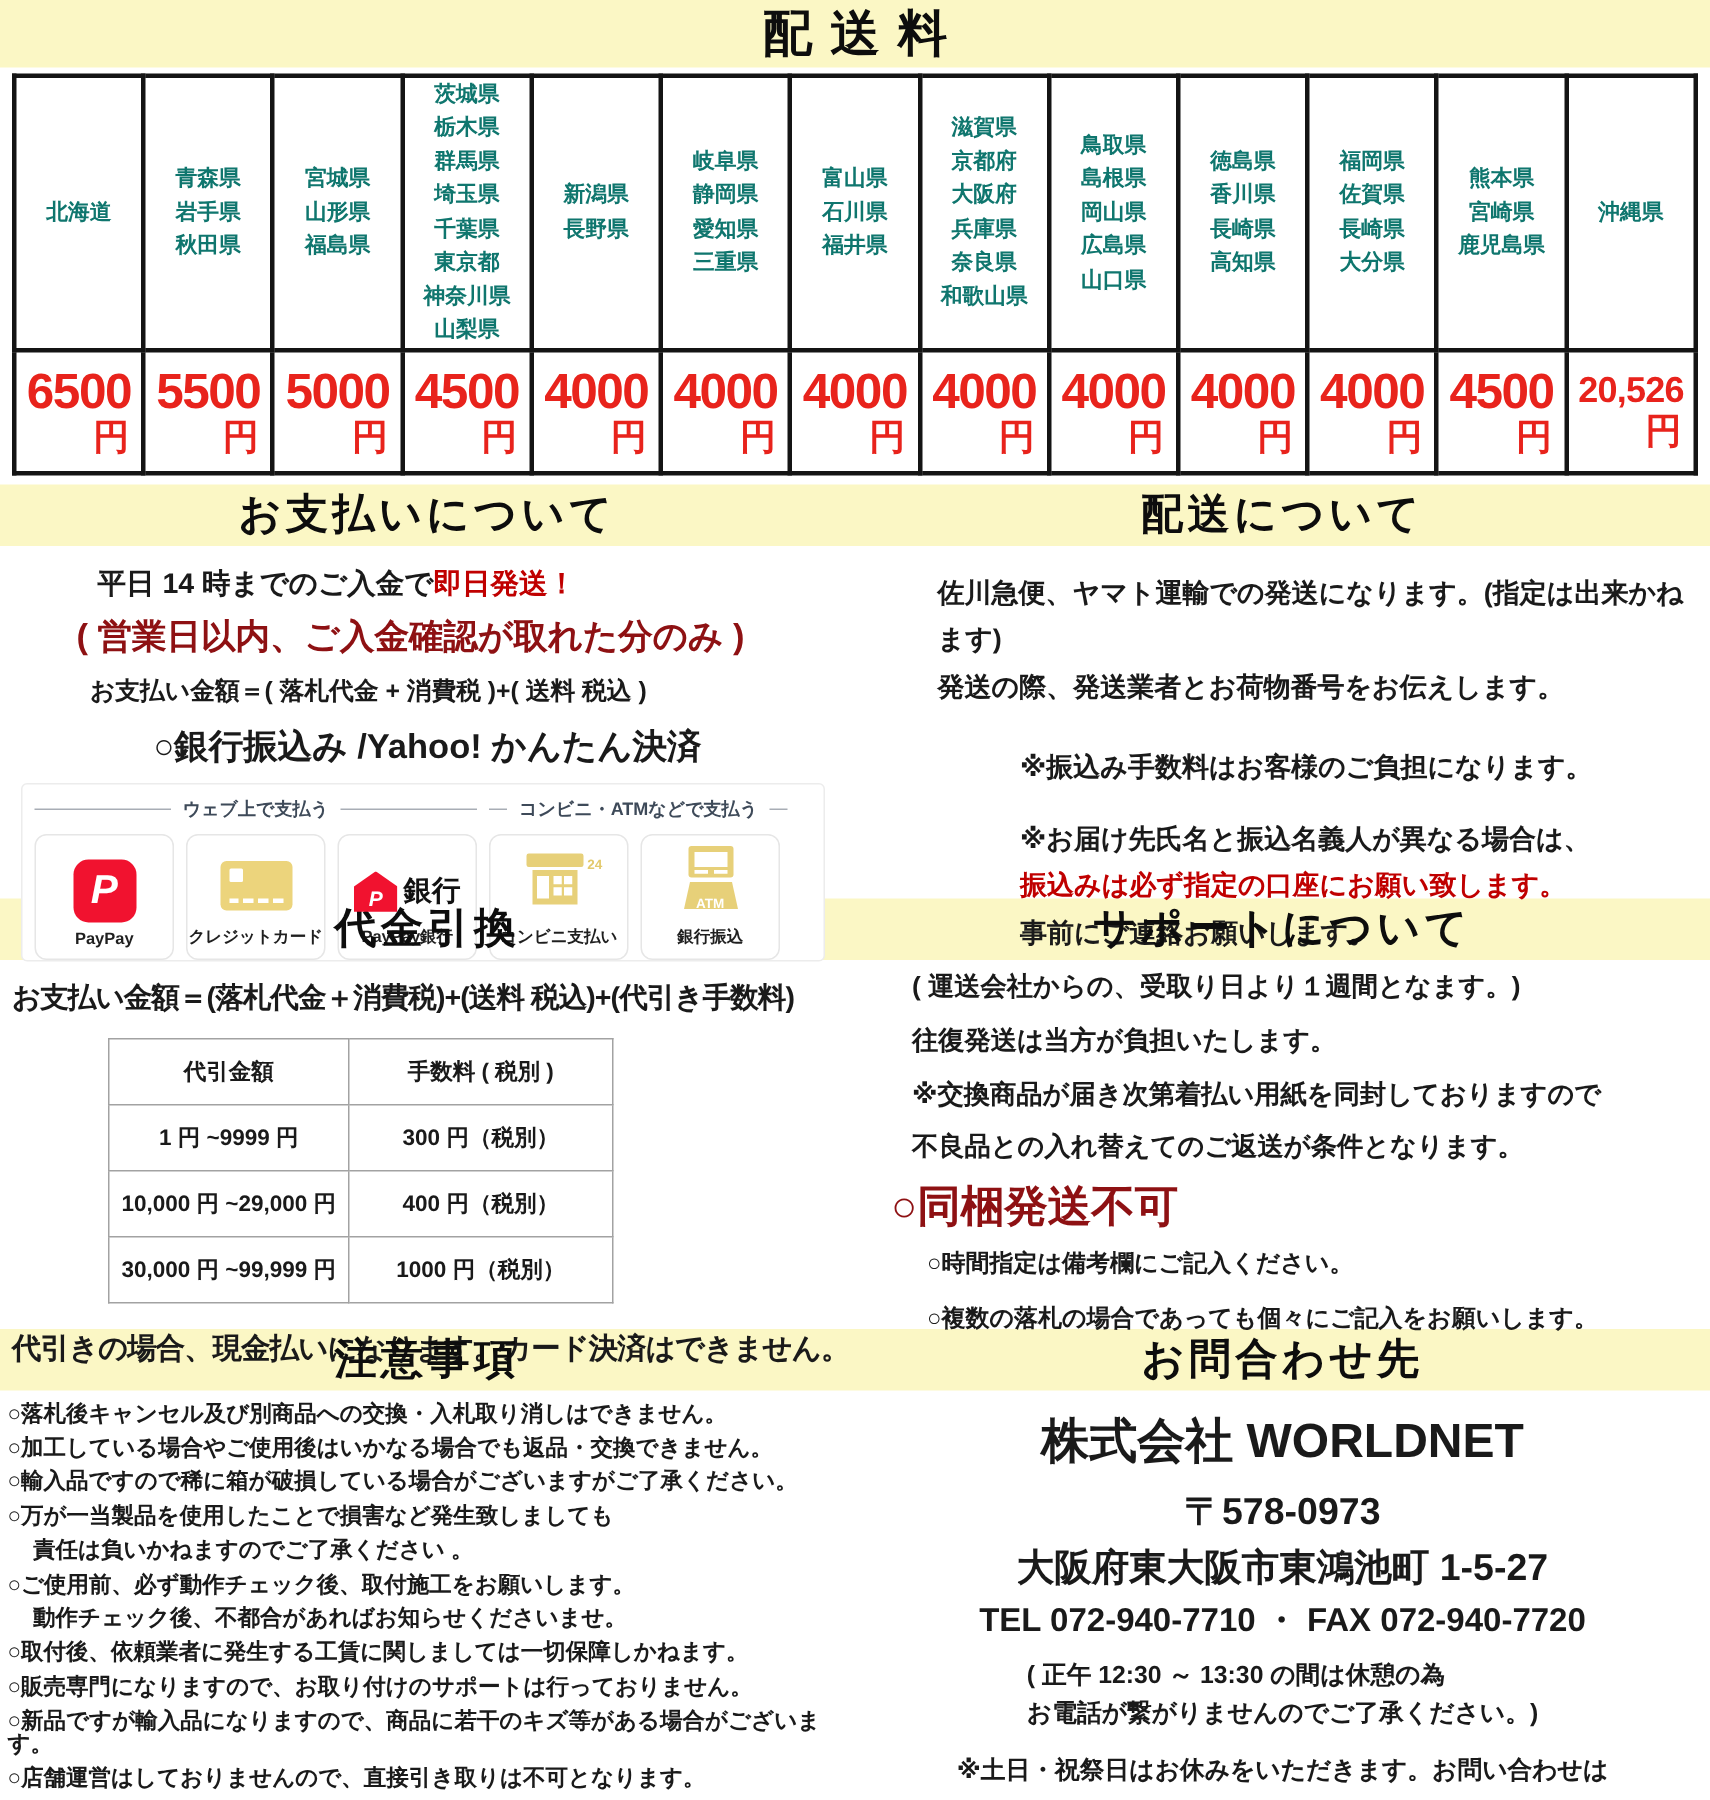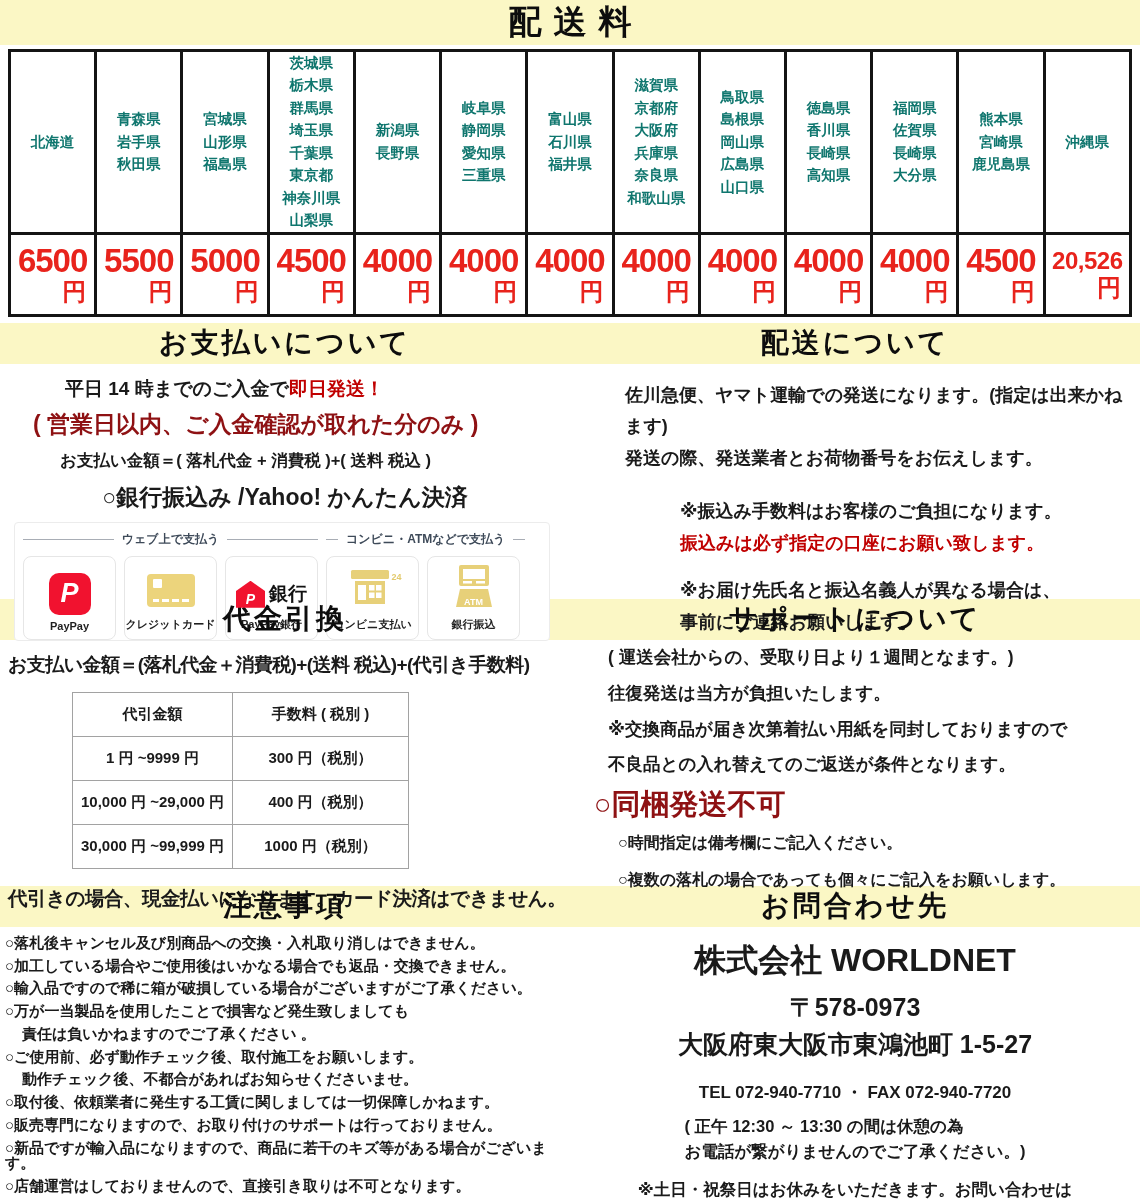--- a/index.html
+++ b/index.html
@@ -24,21 +24,21 @@
   td.small .num { font-size:24px; letter-spacing:-0.5px; }
   
   .section-band { height:41px; display:flex; }
   .section-band .half-title { width:570px; display:flex; align-items:center; justify-content:center; font-size:28px; font-weight:bold; color:#0d0d0d; letter-spacing:3px; }
   
   .content-row { display:flex; }
   .content-row > .half { width:570px; }
   
   .pay-line1 { margin:12px 0 0 65px; font-size:19px; font-weight:bold; }
   .pay-line1 .red { color:#c00000; }
-  .pay-line2 { margin:7px 0 0 33px; font-size:23px; font-weight:bold; color:#8e1113; }
+  .pay-line2 { margin:7px 0 0 51px; font-size:23px; font-weight:bold; color:#8e1113; }
   .pay-line3 { margin:10px 0 0 60px; font-size:16.5px; font-weight:600; }
   .pay-line4 { margin:10px 0 0 0; text-align:center; font-size:23px; font-weight:bold; }
   .methods-panel { margin:9px 20px 0 14px; border:1px solid #ececec; border-radius:4px; background:#fff; display:flex; gap:8px; padding:8px 6px 0 8px; }
   .method-group .group-label { display:flex; align-items:center; gap:8px; font-size:12px; font-weight:bold; color:#3e4a59; margin-bottom:8px; white-space:nowrap; }
   .group-label::before, .group-label::after { content:""; flex:1; border-top:1px solid #a8adb5; min-width:12px; }
   .tiles { display:flex; gap:8px; }
   .tile { width:93px; height:84px; border:1px solid #e6e6e6; border-radius:8px; background:#fff; display:flex; flex-direction:column; align-items:center; justify-content:flex-end; padding-bottom:7px; }
   .tile-label { font-size:11px; font-weight:bold; color:#1f1f1f; margin-top:5px; white-space:nowrap; }
   .pp-logo { width:42px; height:42px; border-radius:10px; background:#f1122f; display:flex; align-items:center; justify-content:center; }
   .pp-logo span { color:#fff; font-size:27px; font-weight:bold; font-style:italic; }
@@ -74,21 +74,21 @@
   .support-sub { margin:6px 0 0 48px; font-size:16px; font-weight:600; line-height:2.3; }
   
   .notes-body { padding:8px 0 0 5px; }
   .notes-body p { margin:0 0 7px 0; font-size:15px; font-weight:600; line-height:1.05; }
   .notes-body p.indent { padding-left:17px; }
   
   .contact-body { text-align:center; }
   .company { margin-top:12px; font-size:32px; font-weight:bold; }
   .postal { margin-top:8px; font-size:25px; font-weight:bold; }
   .address { margin-top:4px; font-size:25px; font-weight:bold; }
-  .telfax { margin-top:20px; font-size:17px; font-weight:bold; }
+  .telfax { margin-top:4px; font-size:22px; font-weight:bold; }
   .lunch { margin-top:10px; font-size:16.5px; font-weight:bold; line-height:1.55; display:inline-block; text-align:left; }
   .holiday { margin-top:8px; font-size:16.5px; font-weight:bold; line-height:2.0; display:inline-block; text-align:left; }
 </style>
 </head>
 <body>
 
 <div class="band title-band">
   <div class="page-title">配送料</div>
 </div>
 
@@ -330,22 +330,22 @@
           </div>
         </div>
       </div>
     </div>
   </div>
 
   <div class="half delivery-body">
     <p class="d-main">佐川急便、ヤマト運輸での発送になります。(指定は出来かねます)</p>
     <p class="d-main">発送の際、発送業者とお荷物番号をお伝えします。</p>
     <p class="d-note gap-lg">※振込み手数料はお客様のご負担になります。</p>
+    <p class="d-note gap-md">※お届け先氏名と振込名義人が異なる場合は、</p>
     <p class="d-note red-line">振込みは必ず指定の口座にお願い致します。</p>
-    <p class="d-note gap-md">※お届け先氏名と振込名義人が異なる場合は、</p>
     <p class="d-note">事前にご連絡お願いします。</p>
   </div>
 </div>
 
 <div class="band section-band">
   <div class="half-title">代金引換</div>
   <div class="half-title">サポートについて</div>
 </div>
 
 <div class="content-row" style="height:246px;">

